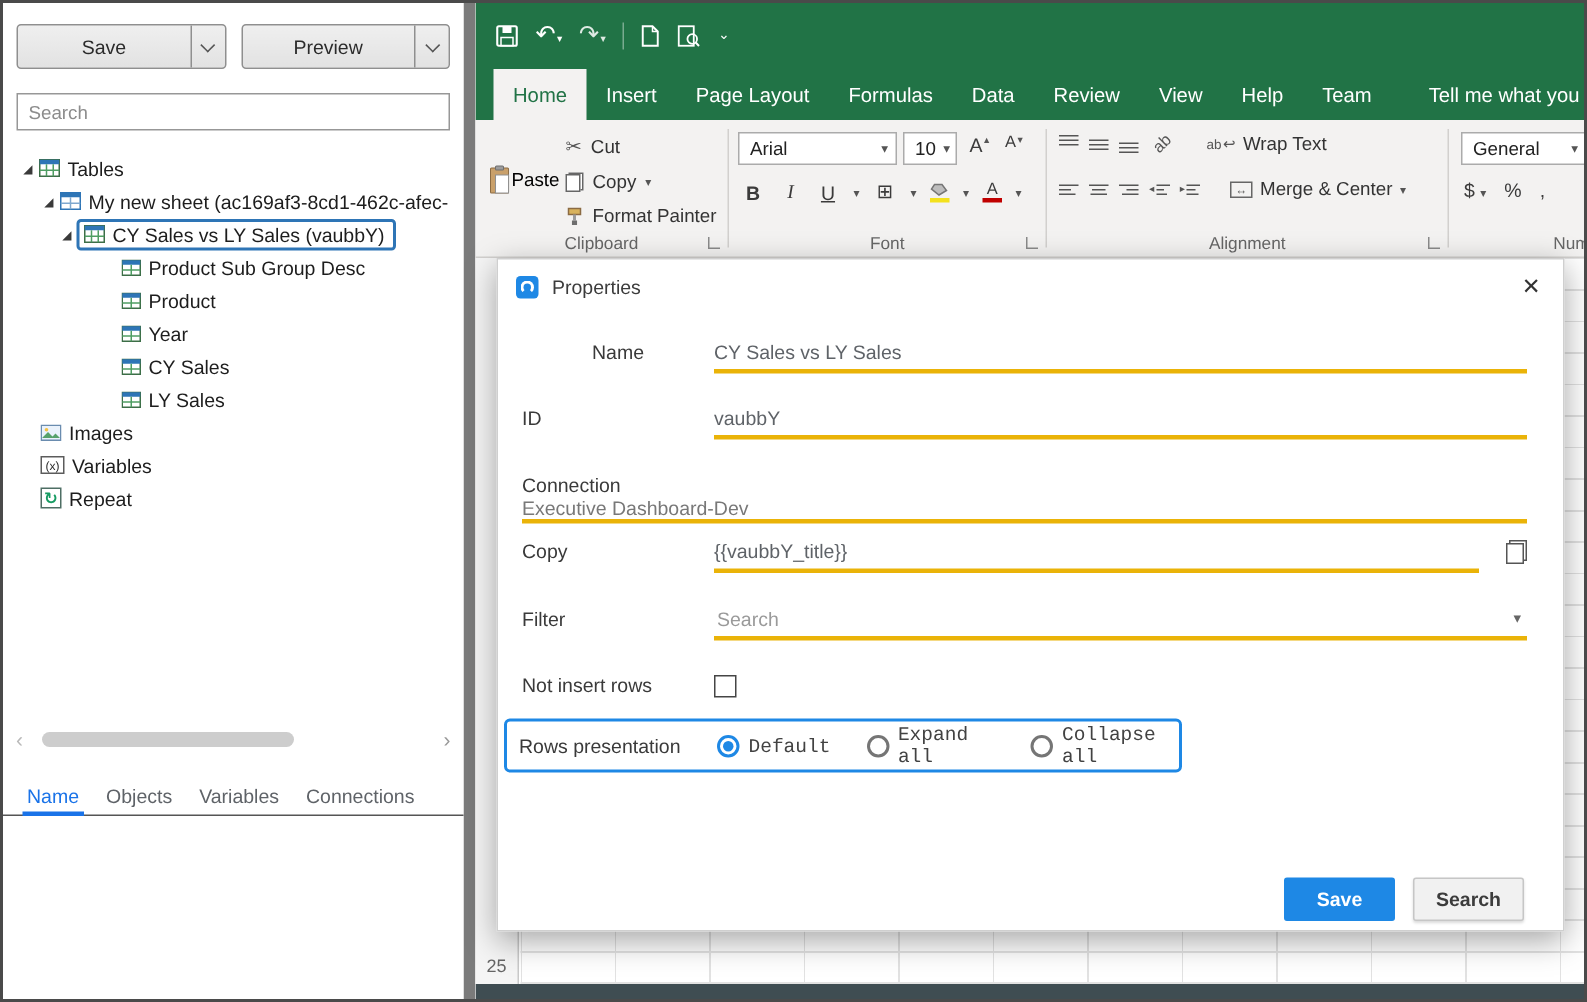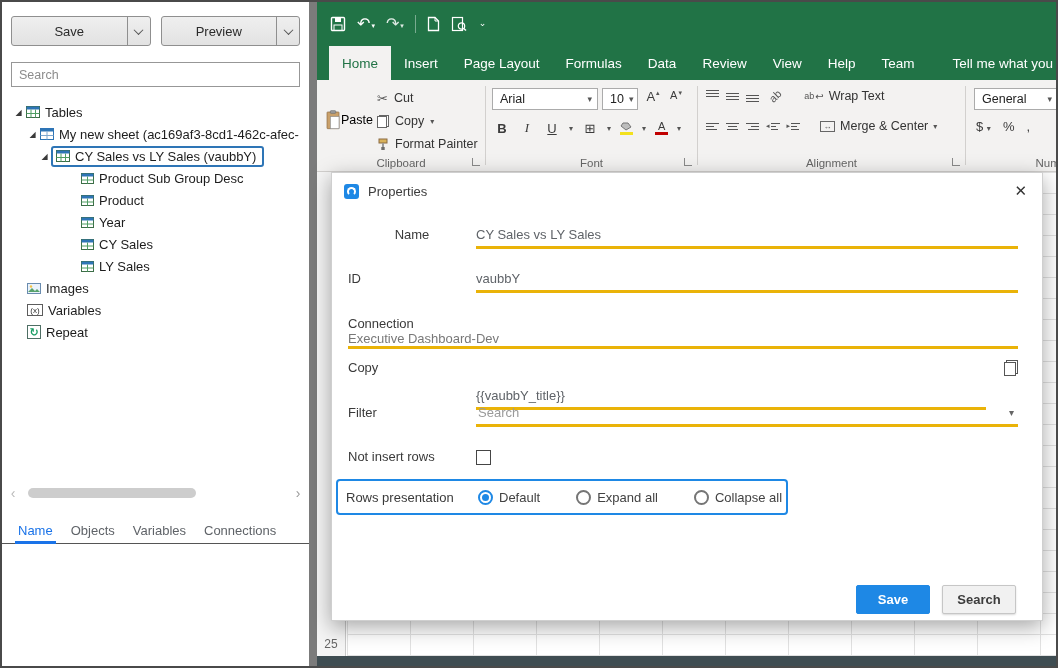--- a/index.html
+++ b/index.html
@@ -163,38 +163,38 @@
   .dlg-logo::after { content:""; position:absolute; inset:3px; border:2px solid #fff;
                      border-radius:50%; border-bottom-color:transparent; }
   .dlg-title { color:#3c3c3c; }
   .dlg-close { margin-left:auto; font-size:15px; color:#333; padding:0 3px; cursor:default; }
   .field { position:absolute; left:16px; right:24px; display:flex; }
   .f-label { width:128px; flex:none; color:#3a3a3a; padding-top:4px; }
   .f-input { flex:1; border-bottom:3px solid #eab308; height:26px; display:flex;
              align-items:center; color:#5f6368; }
   .f-input.dim2 { color:#787878; }
   .f-name { top:50px;text-align:center; } .f-id { top:94px; } .f-conn { top:139px;flex-direction:column; }
-  .f-title { top:183px; } .f-title .f-input { margin-right:32px;margin-top:28px; }
+  .f-title { top:183px; } .f-title .f-input { margin-right:32px; }
   .f-filter { top:228px; }
   .copy-ic2 { position:absolute; right:0; top:4px; width:14px; height:16px; }
   .copy-ic2::before { content:""; position:absolute; top:0; right:0; width:10px; height:12px;
                       border:1px solid #555; background:#fff; }
   .copy-ic2::after { content:""; position:absolute; bottom:0; left:0; width:10px; height:12px;
                      border:1px solid #555; background:#fff; }
   .ghost-input { border:none; outline:none; width:100%; font-size:13px; color:#555;
                  background:transparent; font-family:"Liberation Sans",sans-serif; }
   .ghost-input::placeholder { color:#9a9a9a; }
   .f-caret { font-size:10px; color:#666; padding:0 4px; }
   .f-nir { top:272px; }
   .cbx { width:15px; height:15px; border:1.6px solid #454545; background:#fff; margin-top:5px; }
   .rp-box { position:absolute; left:4px; top:306px; width:452px; height:36px;
             border:2px solid #1e88e5; border-radius:4px; display:flex; align-items:center;
             padding-left:8px; }
   .rp-label { width:132px; flex:none; color:#3a3a3a; }
-  .rp-opts { display:flex; align-items:center; gap:36px; }
+  .rp-opts { display:flex; align-items:center; gap:24px;font-family:Liberation Mono, monospace; }
   .rp-opt { display:flex; align-items:center; gap:6px; color:#424242; }
   .radio { width:15px; height:15px; border-radius:50%; border:2px solid #757575; position:relative; flex:none; }
   .radio.sel { border-color:#1e88e5; }
   .radio.sel::after { content:""; position:absolute; inset:2px; border-radius:50%; background:#1e88e5; }
   .dlg-btn { position:absolute; top:412px; height:29px; display:flex; align-items:center;
              justify-content:center; font-size:13px; font-weight:bold; cursor:default; }
   .btn-save { left:524px; width:74px; background:#1e88e5; color:#fff; border:1px solid #1e88e5; border-radius:2px; }
   .btn-cancel { left:610px; width:74px; background:#f1f1f1; color:#3c3c3c;
                 border:1px solid #c6c6c6; border-radius:2px; box-shadow:0 1px 2px rgba(0,0,0,.15); }
 </style>

